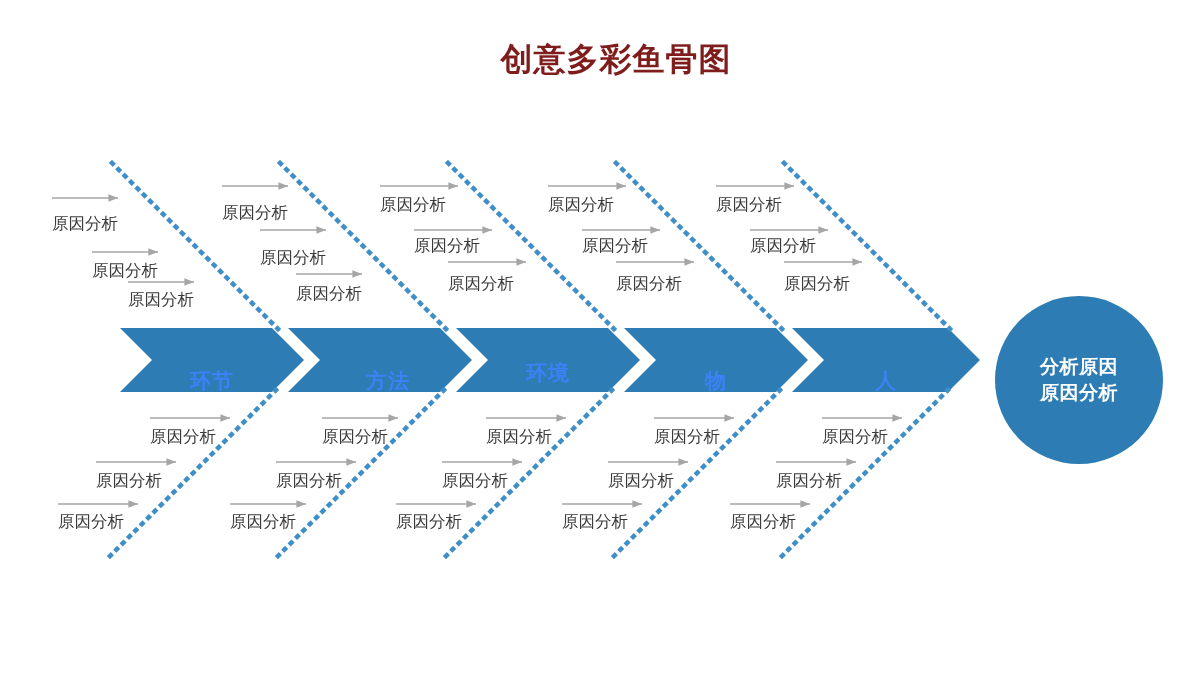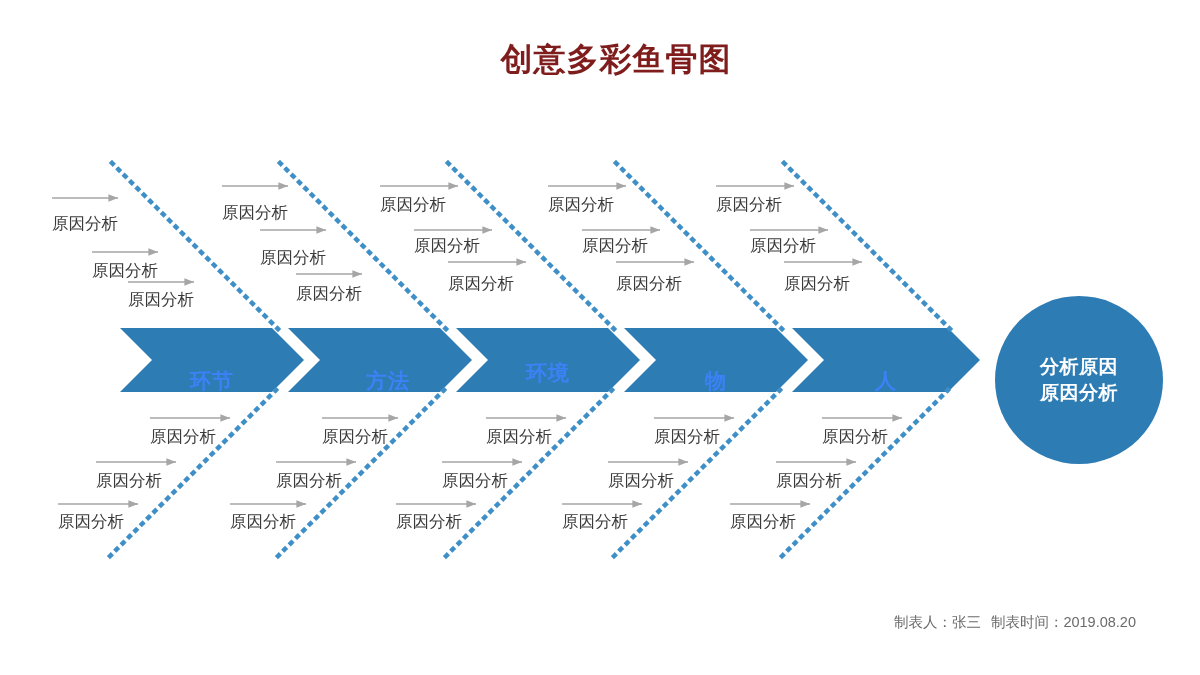--- a/index.html
+++ b/index.html
@@ -231,18 +231,14 @@
   <div class="chevron-label" style="left:328px; top:350px; width:120px;">方法</div>
   <div class="chevron-label" style="left:488px; top:342px; width:120px;">环境</div>
   <div class="chevron-label" style="left:656px; top:350px; width:120px;">物</div>
   <div class="chevron-label" style="left:824px; top:350px; width:124px;">人</div>
 
   <div id="head-circle">
     <div class="circle-line">分析原因</div>
     <div class="circle-line">原因分析</div>
   </div>
 
-  <div id="footer">
-    <span>制表人：张三</span>
-    <span>制表时间：2019.08.20</span>
-  </div>
 
 </div>
 
 </body></html>

